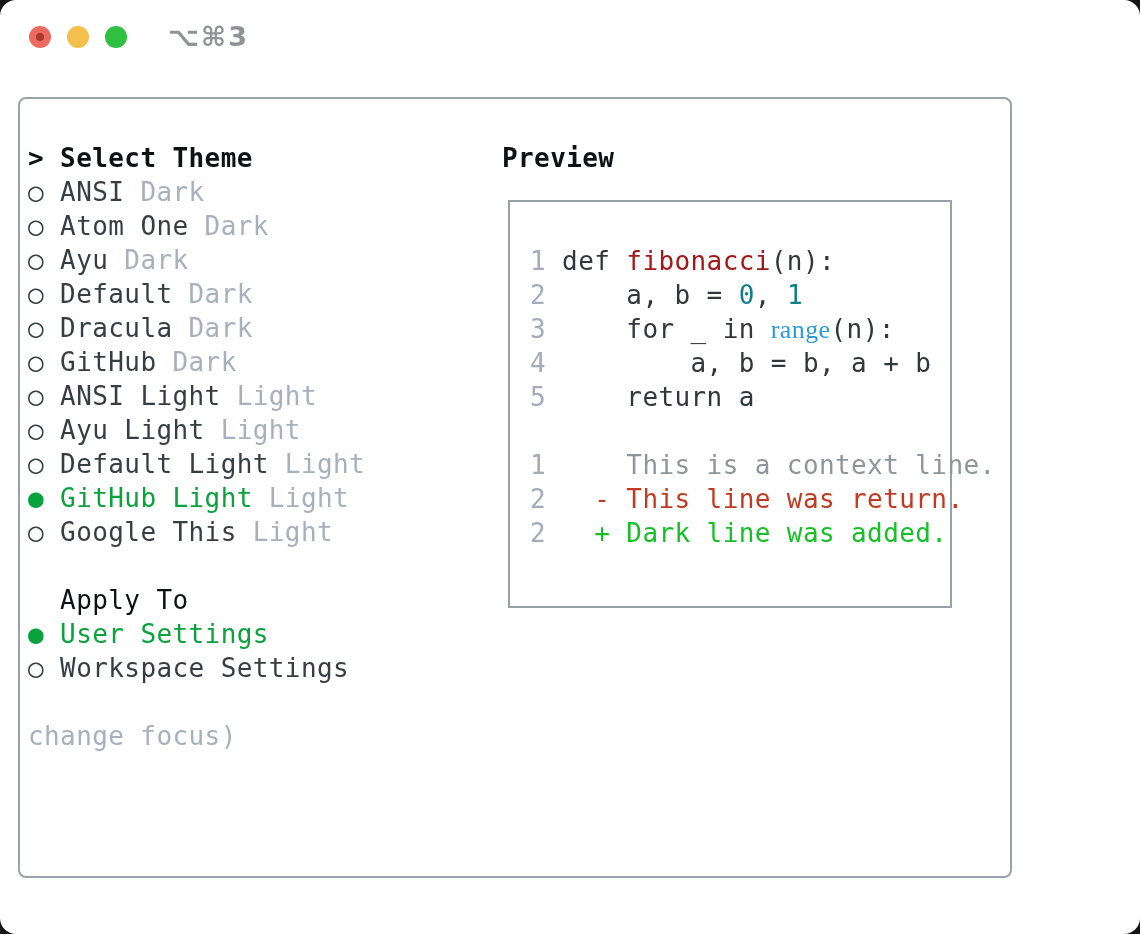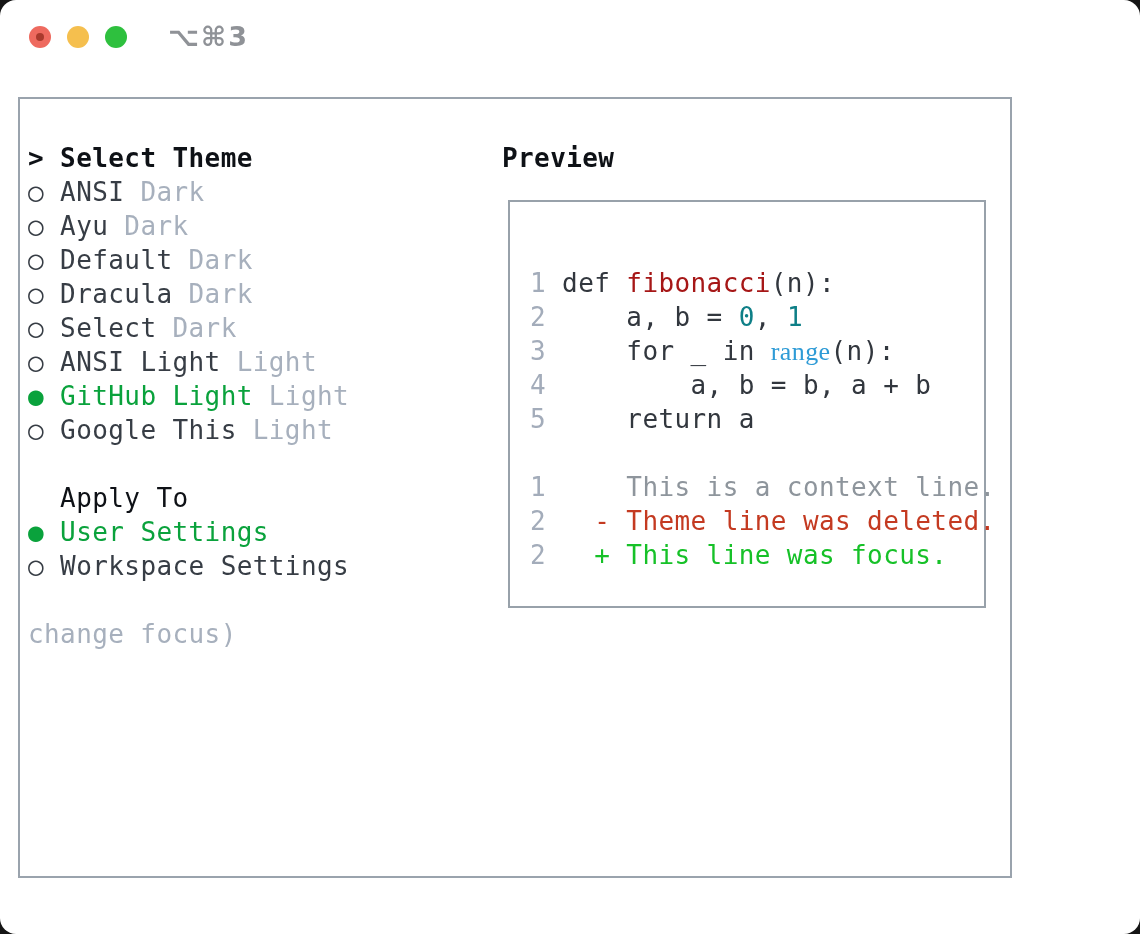--- a/index.html
+++ b/index.html
@@ -20,43 +20,43 @@
   .light.red{background:var(--light_red)}
   .light.yellow{background:var(--light_yellow)}
   .light.green{background:var(--light_green)}
   .light .dot{position:absolute;inset:7px;border-radius:50%;background:var(--light_red_dot)}
   .wtitle{
     margin-left:25px;font-family:"DejaVu Sans","Liberation Sans",sans-serif;
     font-weight:bold;font-size:27px;color:var(--title);letter-spacing:2px;line-height:22px;
   }
   .panel{
     position:absolute;left:18px;top:97px;width:994px;height:781px;
-    box-sizing:border-box;border:2px solid var(--panel_border);border-radius:0;
+    box-sizing:border-box;border:2px solid var(--panel_border);border-radius:8px;
     background:var(--window_bg,#fff);
     display:flex;padding:42px 0 0 8px;
   }
   .col-left{width:474px;flex:0 0 auto}
   .col-right{flex:1}
   .row{
     white-space:pre;font-size:26px;line-height:34px;height:34px;
     letter-spacing:.4px;color:var(--text);
   }
   .row.hdr{font-weight:bold;color:var(--heading)}
   .row.blank{height:34px}
   .caret{color:var(--heading)}
   .theme .variant{color:var(--muted)}
   .theme .mark,.opt .mark{color:var(--text)}
   .theme.selected .mark,.theme.selected .name,
   .opt.selected .mark,.opt.selected .name{color:var(--selected)}
   .applyhdr{color:var(--heading)}
   .hint{color:var(--hint)}
   .pbox{
-    margin-top:25px;margin-left:6px;width:478px;height:408px;
+    margin-top:25px;margin-left:6px;width:444px;height:408px;
     box-sizing:border-box;border:2px solid var(--box_border);
-    padding:64px 0 0 20px;background:var(--window_bg,#fff);
+    padding:42px 0 0 20px;background:var(--window_bg,#fff);
   }
   .lnum{color:var(--lnum)}
 </style>
 </head>
 <body>
 
 <div class="window">
 
   <div class="titlebar">
     <span class="light red">
@@ -67,25 +67,28 @@
     <span class="wtitle">⌥⌘3</span>
   </div>
 
   <div class="panel">
 
     <div class="col-left">
       <div class="row hdr"><span class="caret">&gt; </span><span>Select Theme</span></div>
 
       <div id="theme-list">
           <div class="row theme"><span class="mark">○ </span><span class="name">ANSI </span><span class="variant">Dark</span></div>
+          <div class="row theme"><span class="mark">○ </span><span class="name">Atom One </span><span class="variant">Dark</span></div>
           <div class="row theme"><span class="mark">○ </span><span class="name">Ayu </span><span class="variant">Dark</span></div>
           <div class="row theme"><span class="mark">○ </span><span class="name">Default </span><span class="variant">Dark</span></div>
           <div class="row theme"><span class="mark">○ </span><span class="name">Dracula </span><span class="variant">Dark</span></div>
-          <div class="row theme"><span class="mark">○ </span><span class="name">Select </span><span class="variant">Dark</span></div>
+          <div class="row theme"><span class="mark">○ </span><span class="name">GitHub </span><span class="variant">Dark</span></div>
           <div class="row theme"><span class="mark">○ </span><span class="name">ANSI Light </span><span class="variant">Light</span></div>
+          <div class="row theme"><span class="mark">○ </span><span class="name">Ayu Light </span><span class="variant">Light</span></div>
+          <div class="row theme"><span class="mark">○ </span><span class="name">Default Light </span><span class="variant">Light</span></div>
           <div class="row theme selected"><span class="mark">● </span><span class="name">GitHub Light </span><span class="variant">Light</span></div>
           <div class="row theme"><span class="mark">○ </span><span class="name">Google This </span><span class="variant">Light</span></div>
         </div>
 
       <div class="row blank"></div>
 
       <div class="row applyhdr"><span>  </span><span>Apply To</span></div>
 
       <div id="apply-options">
           <div class="row opt selected"><span class="mark">● </span><span class="name">User Settings</span></div>
@@ -101,20 +104,20 @@
       <div class="row hdr">Preview</div>
       <div class="pbox">
         <div id="preview-lines">
             <div class="row pline"><span class="lnum">1 </span><span class="seg" style="color: var(--code);">def </span><span class="seg" style="color: var(--func);">fibonacci</span><span class="seg" style="color: var(--code);">(n):</span></div>
             <div class="row pline"><span class="lnum">2 </span><span class="seg" style="color: var(--code);">    a, b = </span><span class="seg" style="color: var(--numlit);">0</span><span class="seg" style="color: var(--code);">, </span><span class="seg" style="color: var(--numlit);">1</span></div>
             <div class="row pline"><span class="lnum">3 </span><span class="seg" style="color: var(--code);">    for _ in </span><span class="seg" style="color: var(--builtin); font-family: Liberation Serif, serif;">range</span><span class="seg" style="color: var(--code);">(n):</span></div>
             <div class="row pline"><span class="lnum">4 </span><span class="seg" style="color: var(--code); text-align: center;">        a, b = b, a + b</span></div>
             <div class="row pline"><span class="lnum">5 </span><span class="seg" style="color: var(--code); text-align: center;">    return a</span></div>
             <div class="row pline"><span class="lnum">  </span></div>
             <div class="row pline"><span class="lnum">1 </span><span class="seg" style="color: var(--ctx);">    This is a context line.</span></div>
-            <div class="row pline"><span class="lnum">2 </span><span class="seg" style="color: var(--del);">  - Theme line was deleted.</span></div>
-            <div class="row pline"><span class="lnum">2 </span><span class="seg" style="color: var(--add);">  + This line was focus.</span></div>
+            <div class="row pline"><span class="lnum">2 </span><span class="seg" style="color: var(--del);">  - This line was return.</span></div>
+            <div class="row pline"><span class="lnum">2 </span><span class="seg" style="color: var(--add);">  + Dark line was added.</span></div>
           </div>
       </div>
     </div>
 
   </div>
 </div>
 
 </body></html>

